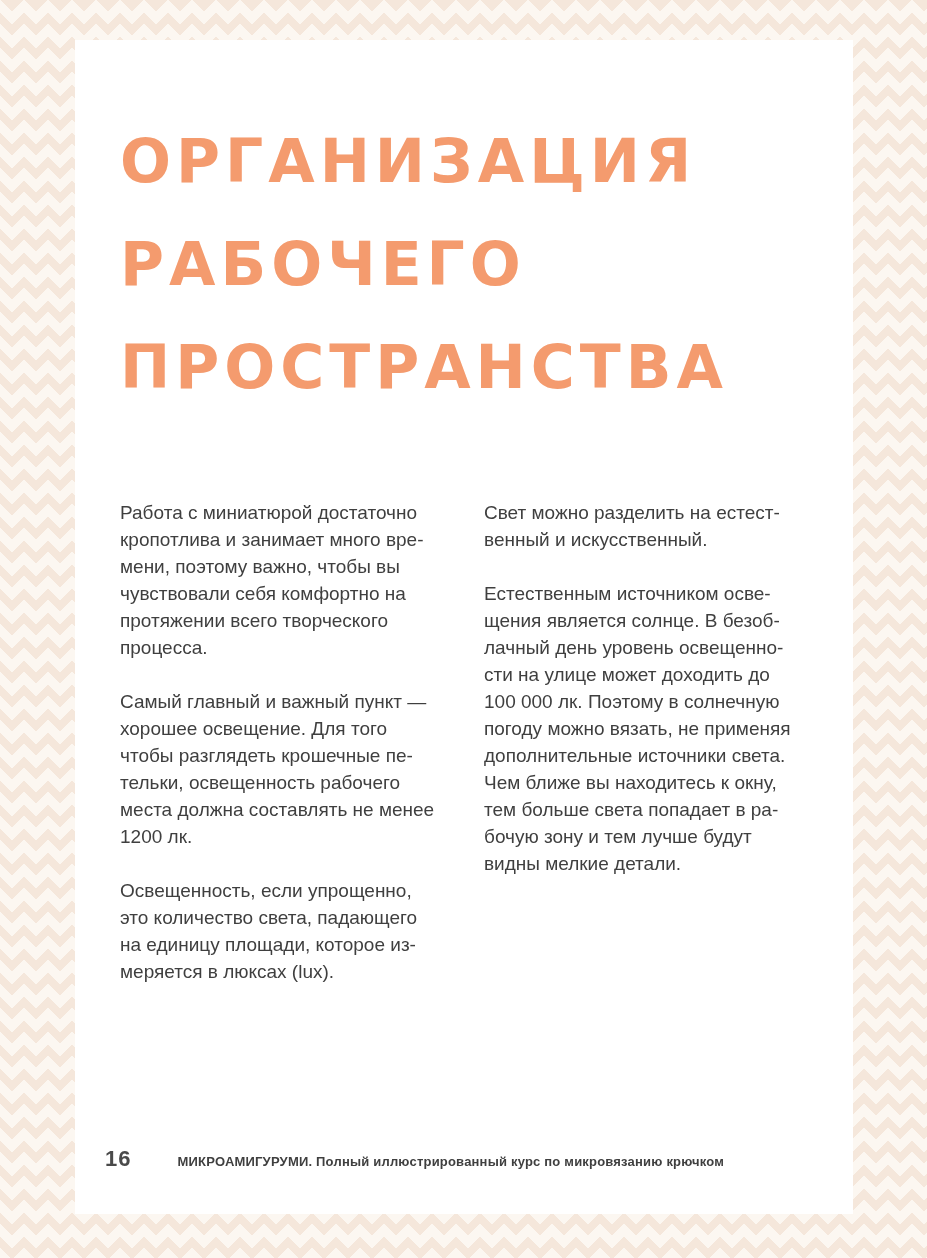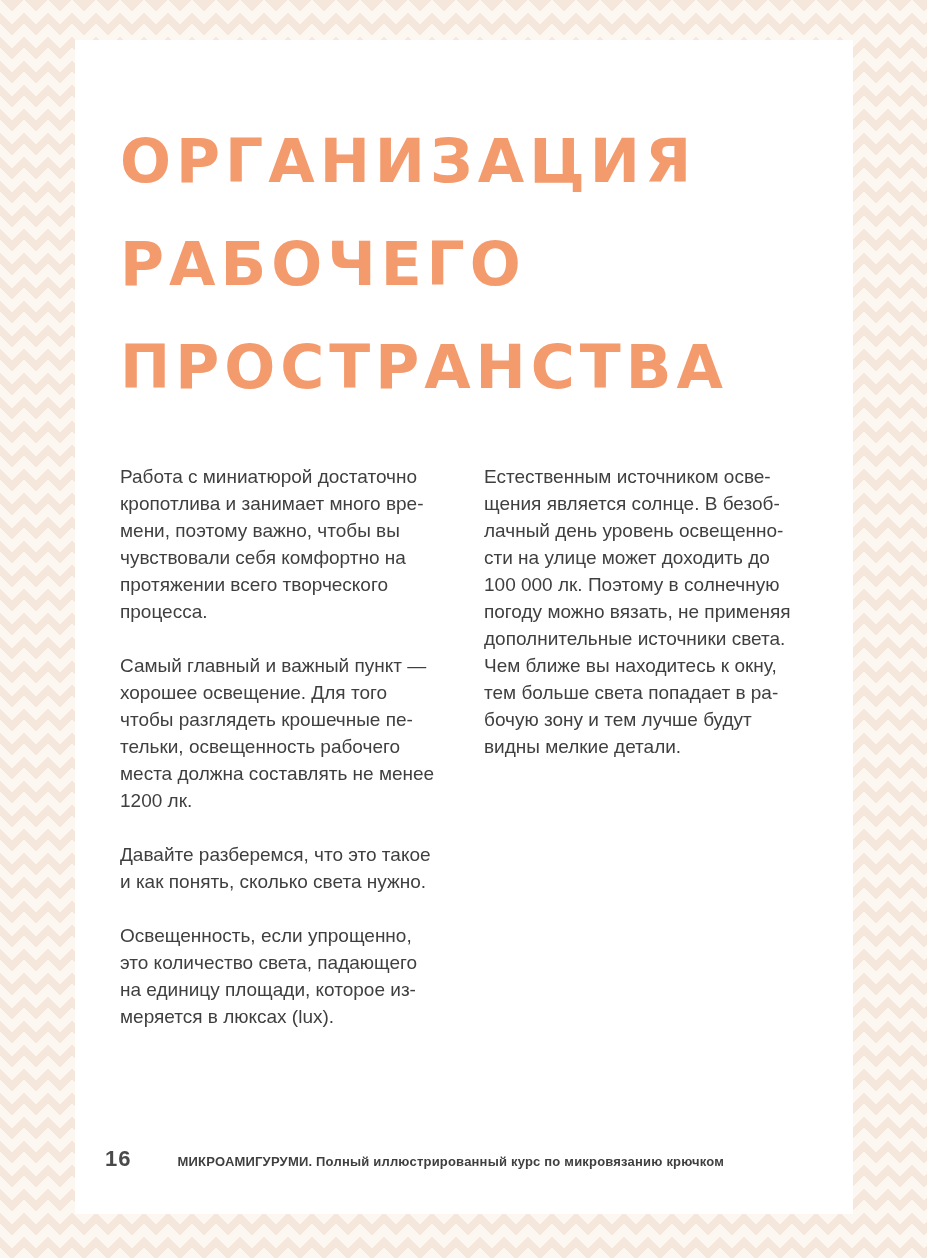--- a/index.html
+++ b/index.html
@@ -49,21 +49,21 @@
     line-height: 103px;
     letter-spacing: 5px;
     color: var(--color-title);
     white-space: pre-line;
     margin-top: 22px;
   }
 
   .columns {
     display: flex;
     gap: 40px;
-    margin-top: 44px;
+    margin-top: 80px;
   }
 
   .col {
     flex: 1;
     min-width: 0;
   }
 
   .col p {
     font-size: 19px;
     line-height: 27px;
@@ -113,28 +113,28 @@
 мени, поэтому важно, чтобы вы
 чувствовали себя комфортно на
 протяжении всего творческого
 процесса.</p>
       <p>Самый главный и важный пункт —
 хорошее освещение. Для того
 чтобы разглядеть крошечные пе-
 тельки, освещенность рабочего
 места должна составлять не менее
 1200 лк.</p>
-      <p>Давайте разберемся, что это такое
-и как понять, сколько света нужно.</p>
       <p>Освещенность, если упрощенно,
 это количество света, падающего
 на единицу площади, которое из-
 меряется в люксах (lux).</p>
     </div>
     <div class="col">
+      <p>Свет можно разделить на естест-
+венный и искусственный.</p>
       <p>Естественным источником осве-
 щения является солнце. В безоб-
 лачный день уровень освещенно-
 сти на улице может доходить до
 100 000 лк. Поэтому в солнечную
 погоду можно вязать, не применяя
 дополнительные источники света.
 Чем ближе вы находитесь к окну,
 тем больше света попадает в ра-
 бочую зону и тем лучше будут

